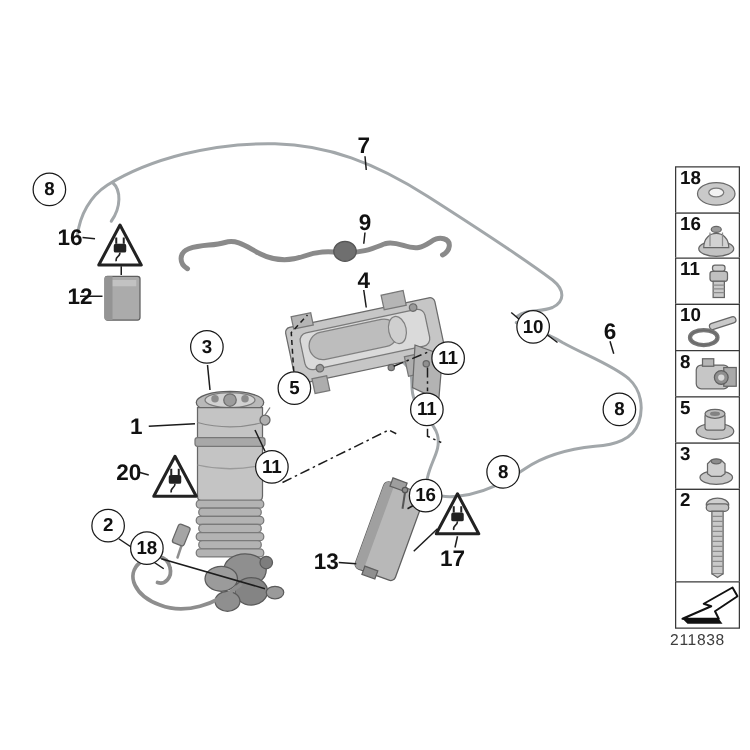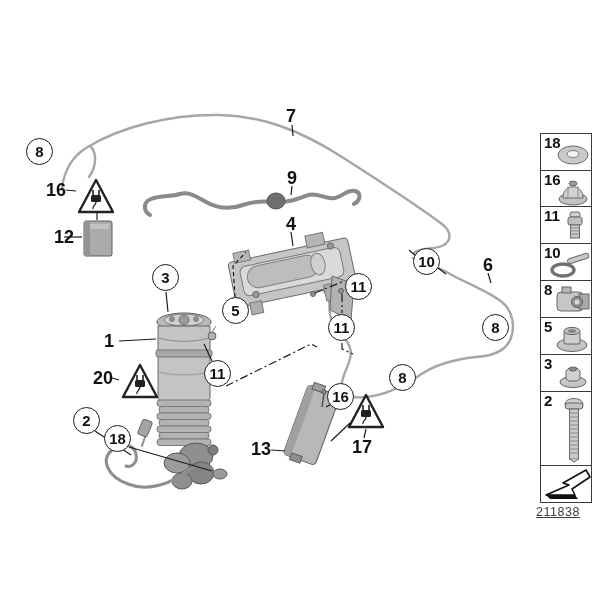--- a/index.html
+++ b/index.html
@@ -13,21 +13,21 @@
   
   .lbl{position:absolute;transform:translate(-50%,-50%);font-weight:bold;font-size:18px;
        color:#111;line-height:1;}
   
   .legend{position:absolute;left:540px;top:134px;width:52px;}
   .lbox{position:relative;height:36px;border:1.2px solid #3a3a3a;background:#fff;margin-top:-1.2px;box-sizing:content-box;}
   .lbox .num{position:absolute;left:3px;top:1px;font-weight:bold;font-size:15px;color:#111;line-height:1;}
   .lbox.tall{height:74px;}
   .lbox svg{position:absolute;right:0;bottom:0;}
   .dwg{position:absolute;left:524px;top:505px;width:68px;text-align:center;
-       font-size:12.5px;color:#3d3d3d;letter-spacing:.5px;text-decoration:underline;}
+       font-size:12.5px;color:#3d3d3d;letter-spacing:.5px;}
 </style>
 </head>
 <body>
 
 <div class="stage">
 
   <svg class="art" width="600" height="600" viewBox="0 0 600 600">
 
     <g fill="none" stroke="#a2a7aa" stroke-width="2.4" stroke-linecap="round">
       <path d="M62,188 C64,172 72,157 86,148 C120,127 170,114 220,115 C262,116 300,130 342,157 C378,180 418,206 442,224 C452,232 452,241 442,246 C432,250 421,247 414,253"></path>

